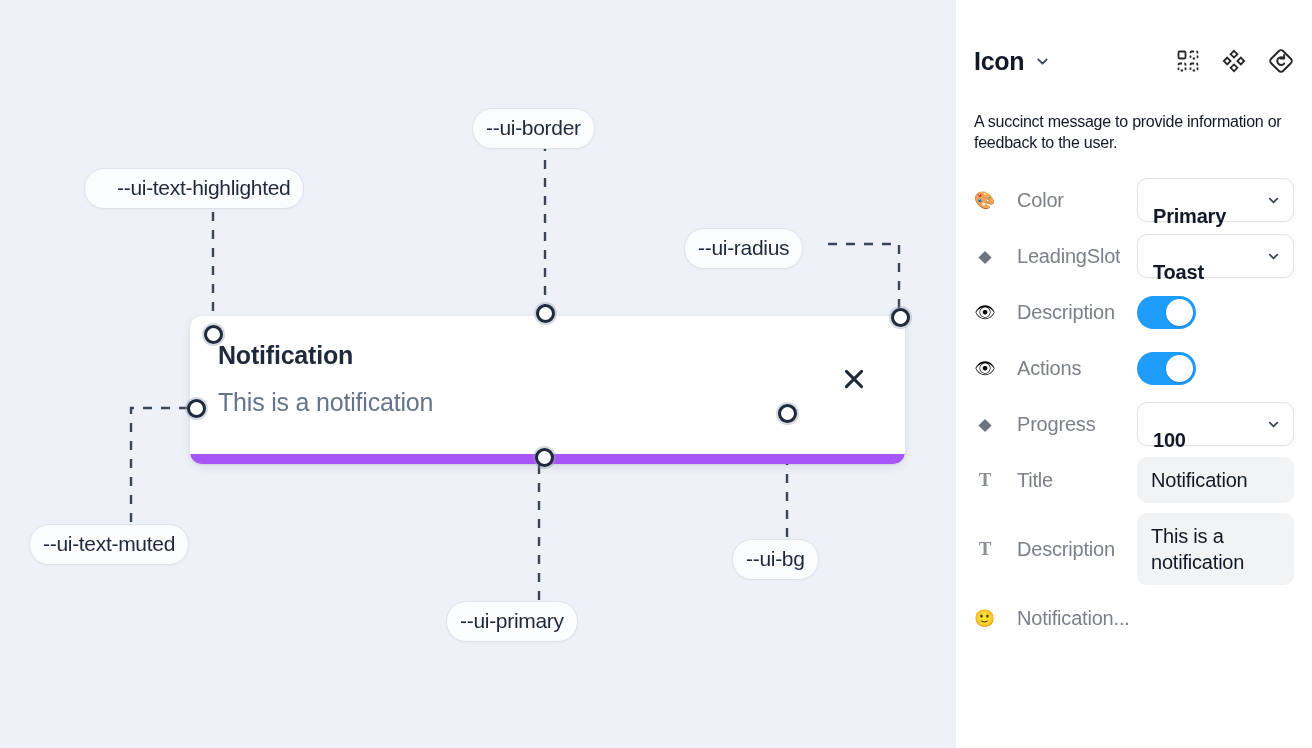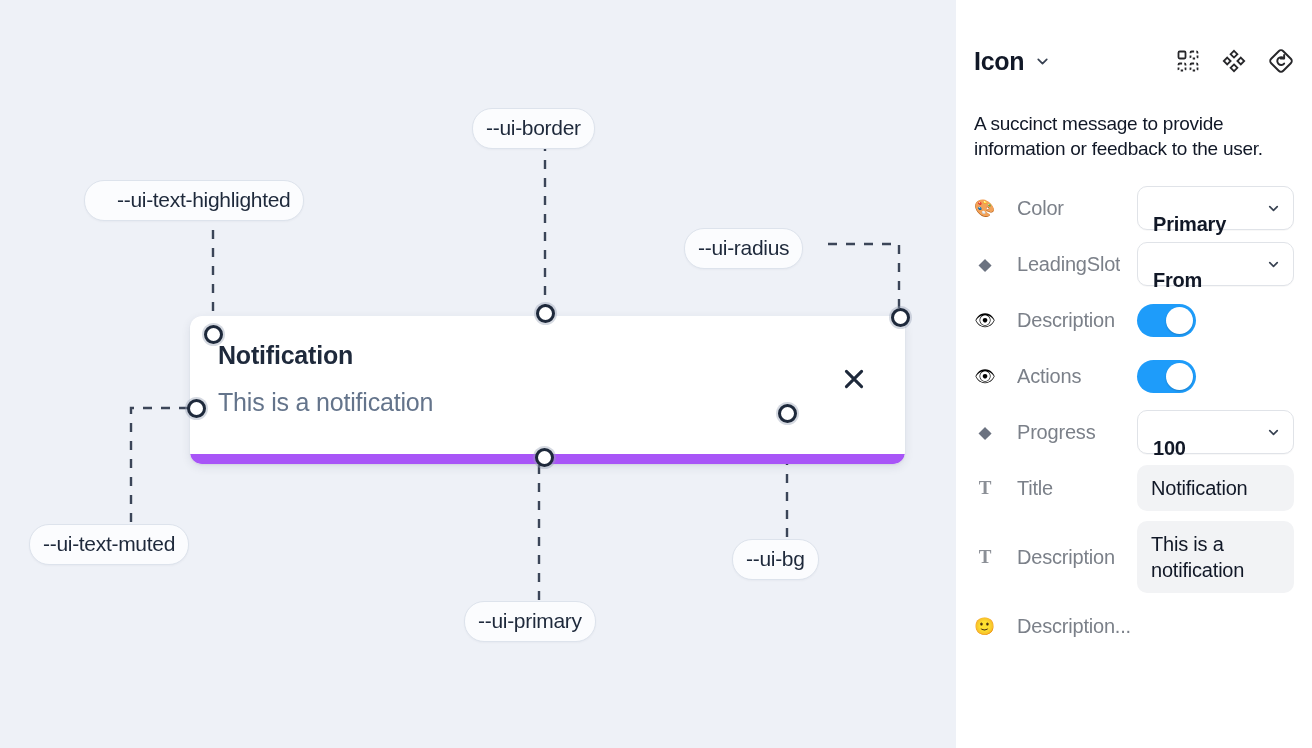--- a/index.html
+++ b/index.html
@@ -159,21 +159,21 @@
     letter-spacing: -0.2px;
   }
   .from-file-diamond {
     margin-left: 12px;
     display: inline-flex;
     color: #9aa1ab;
   }
 
   .panel-desc {
     margin-top: 22px;
-    font-size: 19px;
+    font-size: 16px;
     color: #111827;
     line-height: 1.32;
     letter-spacing: -0.25px;
   }
 
   .props {
     margin-top: 24px;
   }
   .prop-row {
     display: flex;
@@ -321,29 +321,29 @@
         <div class="toast-desc">This is a notification</div>
       </div>
       <div class="toast-close">
         <svg width="26" height="26" viewBox="0 0 24 24" fill="none" stroke="currentColor" stroke-width="2.8" stroke-linecap="round">
           <path d="M5 5 L19 19 M19 5 L5 19"></path>
         </svg>
       </div>
       <div class="toast-progress" style="width:100%"></div>
     </div>
 
-    <div class="pill" style="left:84px; top:180px;padding-left:32px;">--ui-text-highlighted</div>
+    <div class="pill" style="left:84px; top:168px;padding-left:32px;">--ui-text-highlighted</div>
 
     <div class="pill" style="left:472px; top:108px;">--ui-border</div>
 
     <div class="pill" style="left:684px; top:228px;">--ui-radius</div>
 
     <div class="pill" style="left:29px; top:524px;">--ui-text-muted</div>
 
-    <div class="pill" style="left:464px; top:601px;text-align:center;">--ui-primary</div>
+    <div class="pill" style="left:446px; top:601px;text-align:center;">--ui-primary</div>
 
     <div class="pill" style="left:732px; top:539px;">--ui-bg</div>
 
     <div class="handle" style="left:204px; top:325px;"></div>
     <div class="handle" style="left:536px; top:304px;"></div>
     <div class="handle" style="left:891px; top:308px;"></div>
     <div class="handle" style="left:187px; top:399px;"></div>
     <div class="handle" style="left:535px; top:448px;"></div>
     <div class="handle" style="left:778px; top:404px;"></div>
   </div>
@@ -408,21 +408,21 @@
         </div>
       </div>
 
       <div class="prop-row">
         <div class="prop-label">
           <span class="prop-icon" style="color:#6b7280;">◆</span>
           <span class="prop-name">LeadingSlot</span>
         </div>
         <div class="prop-control">
           <div class="select">
-            <span class="sel-value">From</span>
+            <span class="sel-value">Toast</span>
             <span class="sel-caret">
               <svg width="15" height="15" viewBox="0 0 24 24" fill="none" stroke="currentColor" stroke-width="2.6" stroke-linecap="round" stroke-linejoin="round">
                 <path d="M6 9 L12 15 L18 9"></path>
               </svg>
             </span>
           </div>
         </div>
       </div>
 
       <div class="prop-row">
@@ -482,19 +482,19 @@
           <span class="prop-name">Description</span>
         </div>
         <div class="prop-control">
           <div class="textvalue">This is a notification</div>
         </div>
       </div>
 
       <div class="prop-row">
         <div class="prop-label">
           <span class="prop-icon">🙂</span>
-          <span class="prop-name">Description...</span>
+          <span class="prop-name">Notification...</span>
         </div>
       </div>
 
     </div>
   </div>
 </div>
 
 </body></html>

